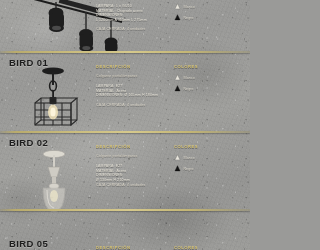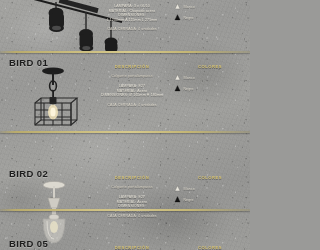--- a/index.html
+++ b/index.html
@@ -12,21 +12,20 @@
   
   #page{
     position:absolute;inset:0;width:250px;height:250px;overflow:hidden;
     background:
       radial-gradient(ellipse 60px 40px at 18% 12%, rgba(255,255,255,.13), rgba(255,255,255,0) 70%),
       radial-gradient(ellipse 70px 50px at 82% 30%, rgba(0,0,0,.10), rgba(0,0,0,0) 72%),
       radial-gradient(ellipse 90px 60px at 40% 62%, rgba(255,255,255,.10), rgba(255,255,255,0) 70%),
       radial-gradient(ellipse 80px 50px at 70% 88%, rgba(0,0,0,.12), rgba(0,0,0,0) 70%),
       radial-gradient(ellipse 50px 35px at 8% 80%, rgba(0,0,0,.09), rgba(0,0,0,0) 70%),
       linear-gradient(160deg,#a3a3a0 0%,#989896 28%,#a0a09d 52%,#949492 78%,#9c9c99 100%);
-    text-align: center;
   }
   #grain{
     position:absolute;inset:0;pointer-events:none;opacity:.5;
     background-image:
       repeating-linear-gradient(37deg, rgba(255,255,255,.055) 0 1px, rgba(0,0,0,0) 1px 3px),
       repeating-linear-gradient(113deg, rgba(0,0,0,.05) 0 1px, rgba(0,0,0,0) 1px 4px),
       repeating-linear-gradient(77deg, rgba(255,255,255,.035) 0 1px, rgba(0,0,0,0) 1px 2px),
       repeating-linear-gradient(9deg, rgba(0,0,0,.04) 0 1px, rgba(0,0,0,0) 1px 5px);
   }
   #speckle{
@@ -221,21 +220,21 @@
         <svg class="swatch-icon" viewBox="0 0 10 10">
           <path d="M5 1 L8.6 8.4 L1.4 8.4 Z" fill="#141414" stroke="#0a0a0a" stroke-width=".5"></path>
         </svg>
         <span class="swatch-label">Negro</span>
       </div>
     </div>
   </div>
 
   <div class="divider" style="top:131px;"></div>
 
-  <div class="row" style="top:137px;height:72px;margin-top:31px;">
+  <div class="row" style="top:137px;height:72px;">
     <div class="row-title">BIRD 02</div>
 
     <svg class="lamp" style="left:30px;top:12px;" width="48" height="66" viewBox="0 0 48 66">
       <ellipse cx="24" cy="5" rx="11" ry="3.6" fill="#dcd9d0" stroke="#a9a6a0" stroke-width=".7"></ellipse>
       <rect x="23" y="6" width="2" height="12" fill="#d3d0c8"></rect>
       <path d="M18 18 L30 18 L27 28 L21 28 Z" fill="#cfccc4" stroke="#a5a29c" stroke-width=".6"></path>
       <rect x="22" y="28" width="4" height="8" fill="#c9c6be"></rect>
       <ellipse cx="24" cy="37" rx="5" ry="2.6" fill="#d6d3cb" stroke="#a9a6a0" stroke-width=".5"></ellipse>
       <path d="M13 39 Q13 62 24 63 Q35 62 35 39 Z" fill="#e3e0d8" opacity=".48" stroke="#bdbab3" stroke-width=".8"></path>
       <path d="M17 41 Q17 58 24 59" fill="none" stroke="#f2efe8" stroke-width=".8" opacity=".7"></path>

